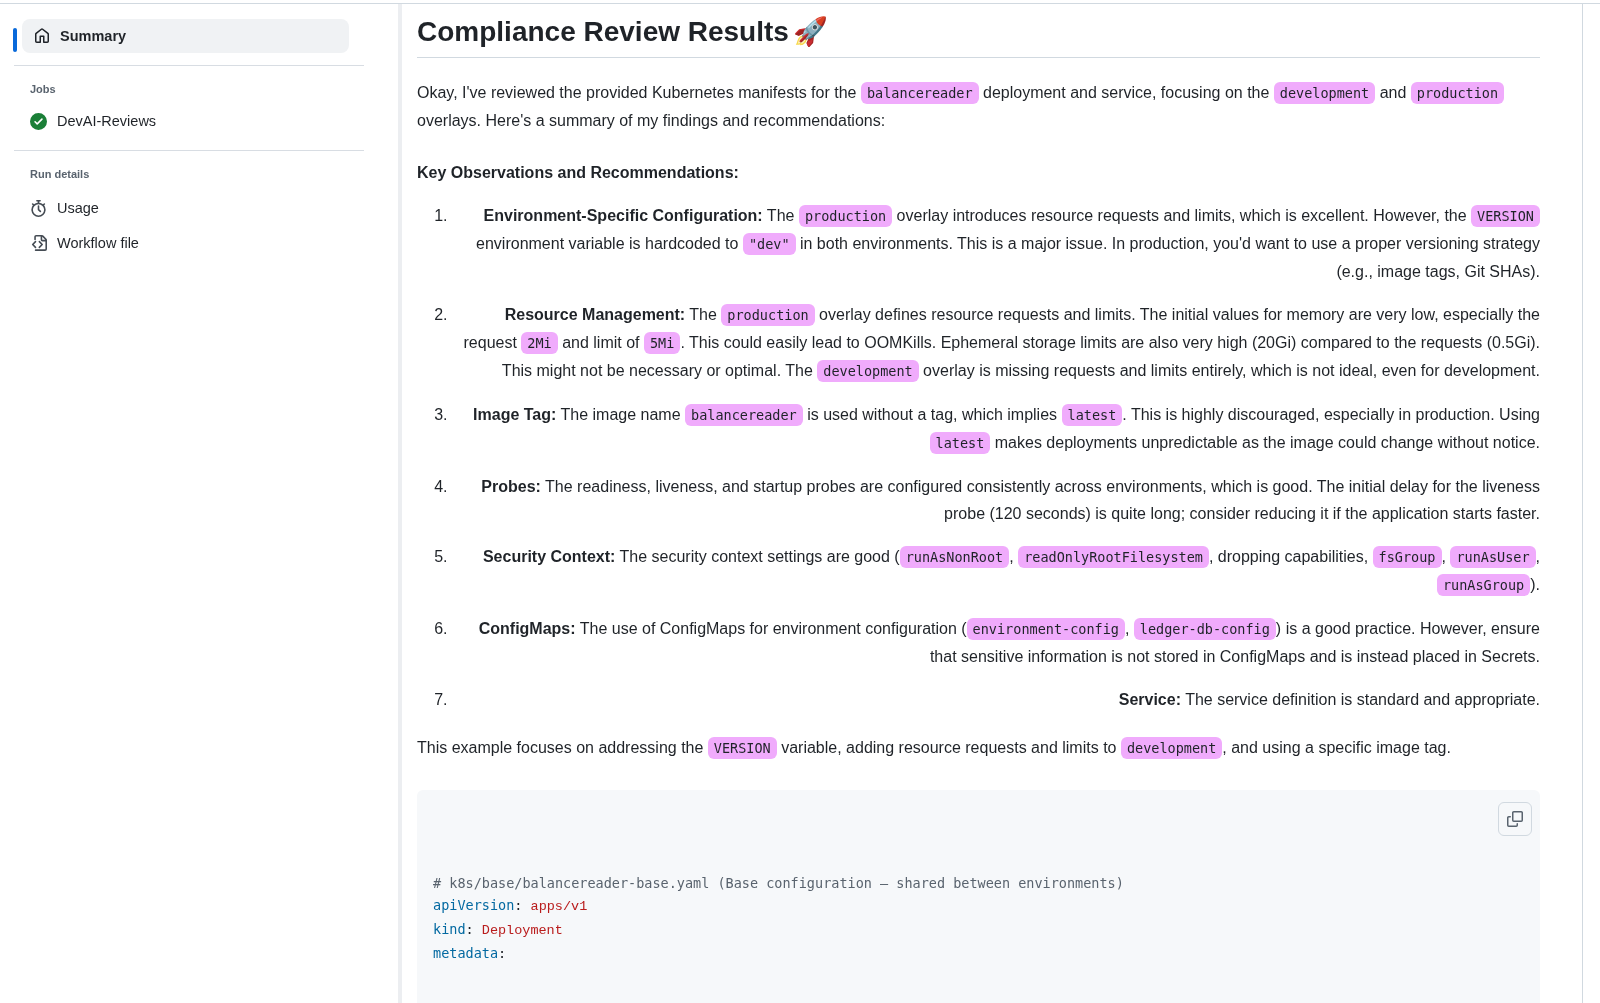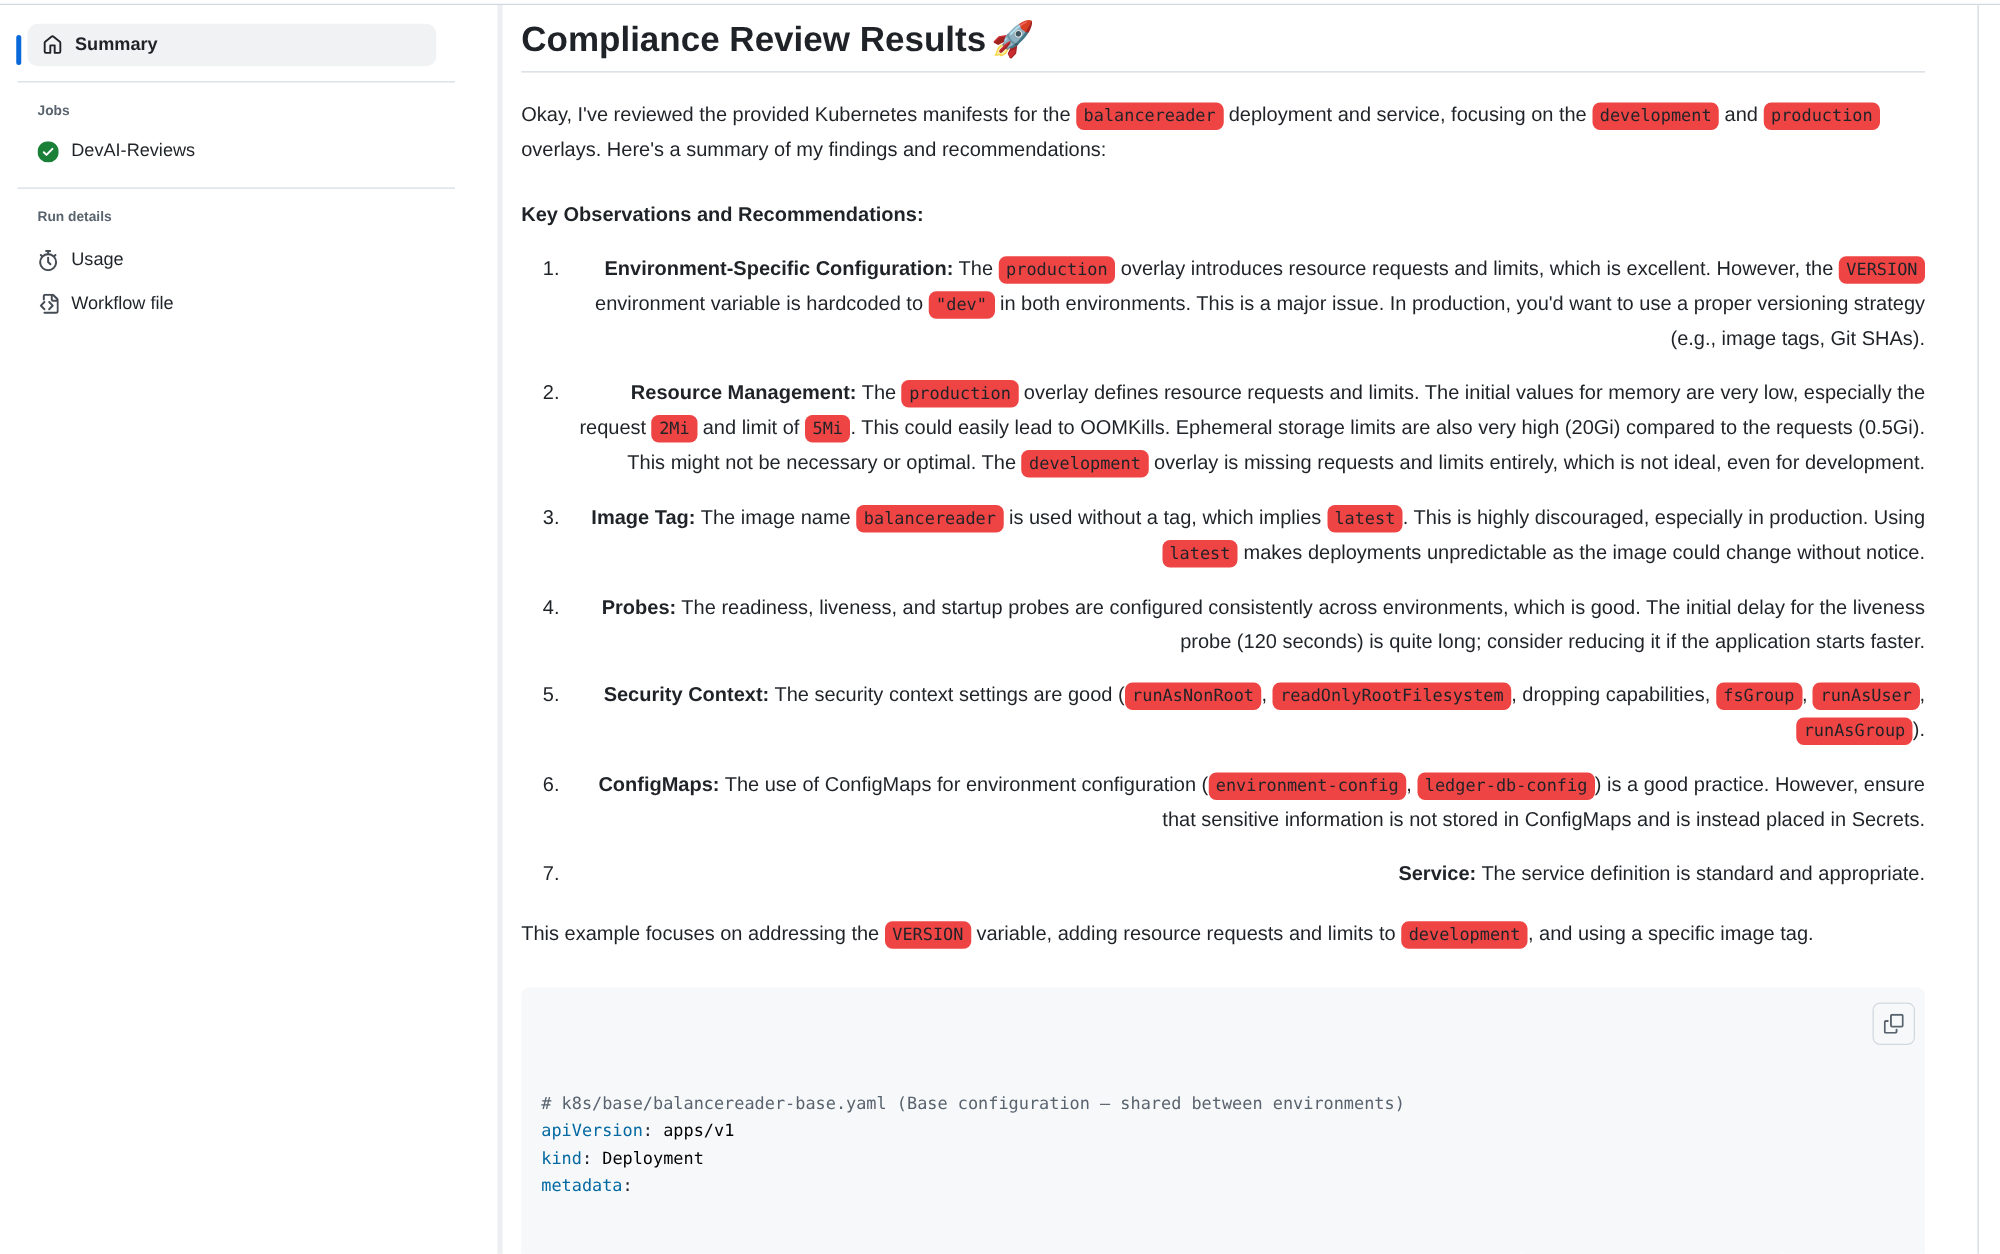--- a/index.html
+++ b/index.html
@@ -41,31 +41,31 @@
   }
   .emoji { margin-left:4px; }
   .md p { font-size:16px; line-height:27px; margin:21px 0 0 0; }
   .md .md-h { font-size:16px; line-height:27px; margin:25px 0 0 0; font-weight:700; }
   ol.obs-list { margin:16px 0 0 0; padding-left:35px; font-size:16px; line-height:27px;text-align:right; }
   ol.obs-list li { padding-left:4px; }
   ol.obs-list li + li { margin-top:16px; }
   strong { font-weight:700; }
   code.ic {
     font-family:"DejaVu Sans Mono", monospace; font-size:13.5px;
-    background:#ef4444; padding:3px 6px; border-radius:6px; white-space:nowrap;margin-top:29px;
+    background:#f0abfc; padding:3px 6px; border-radius:6px; white-space:nowrap;margin-top:29px;
   }
   
   .code-block {
     position:relative; margin-top:28px; background:#f6f8fa; border-radius:6px;
     padding:16px; font-family:"DejaVu Sans Mono", monospace;
     font-size:13.5px; line-height:22px; white-space:pre;
   }
   .tok-comment { color:#59636e; }
   .tok-key { color:#0369a1; }
-  .tok-val { color:#000000; }
+  .tok-val { color:#b91c1c;font-family:Liberation Mono, monospace; }
   .tok-plain { color:#1f2328; }
   .copy-btn {
     position:absolute; top:12px; right:8px; width:34px; height:34px;
     border:1px solid #d1d9e0; border-radius:6px; background:#f6f8fa;
     display:flex; align-items:center; justify-content:center; cursor:pointer; color:#59636e; padding:0;
   }
 </style>
 </head>
 <body>
 

